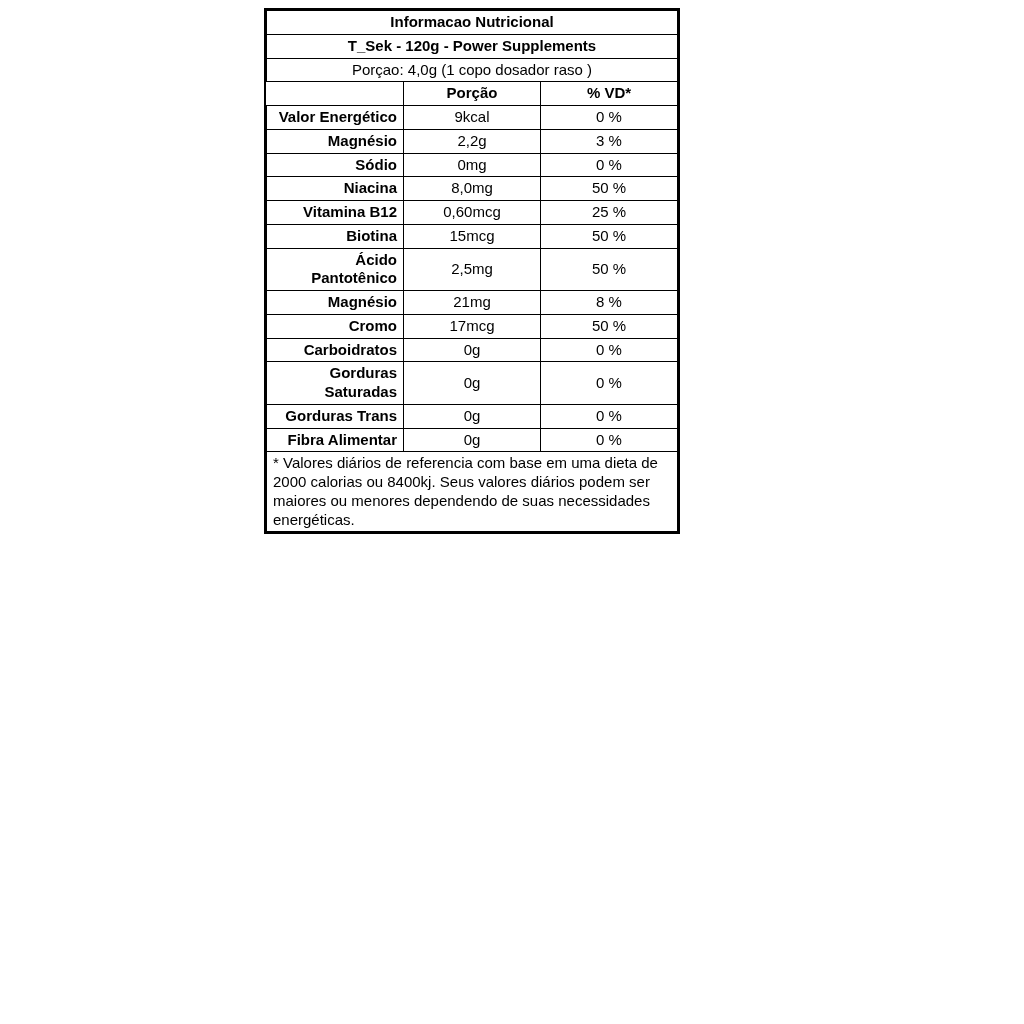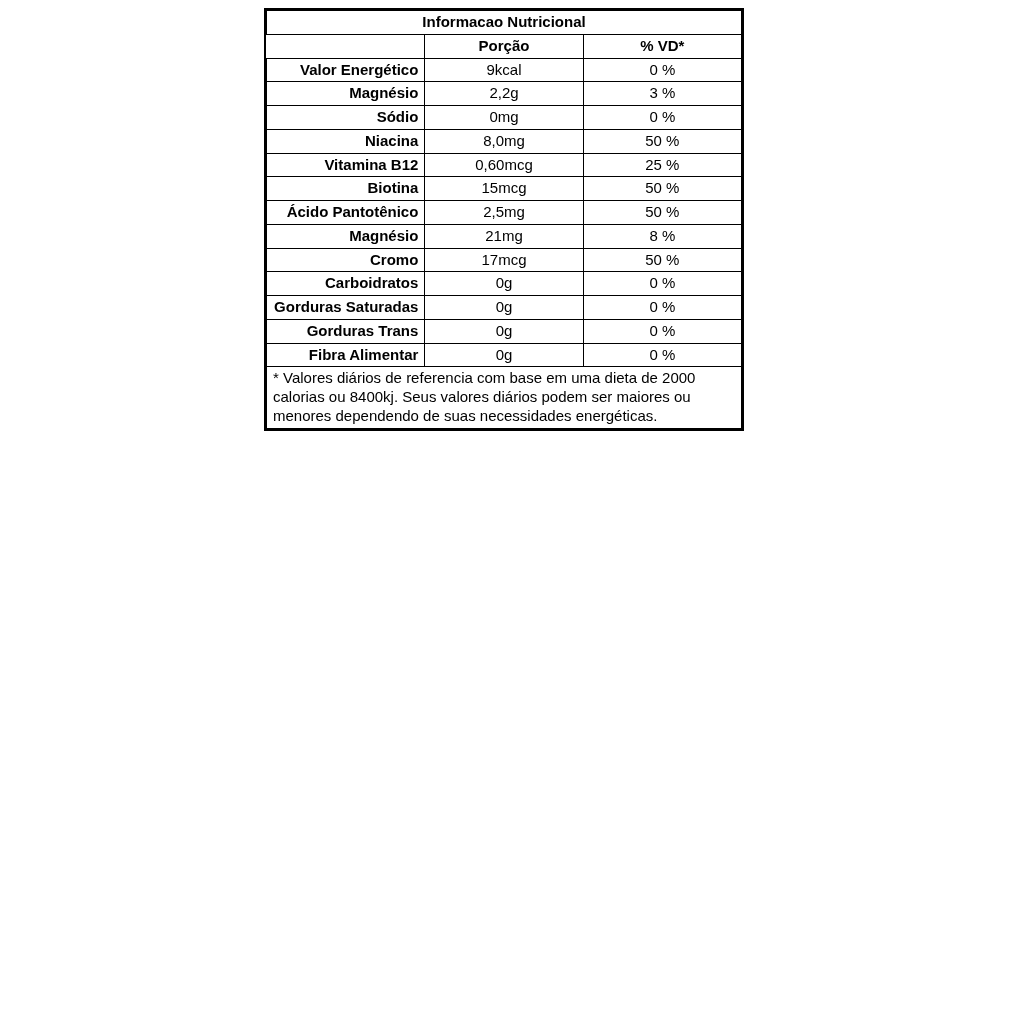--- a/index.html
+++ b/index.html
@@ -11,21 +11,21 @@
     width: 1024px;
     height: 1024px;
     font-family: "Liberation Sans", sans-serif;
     color: #000000;
     position: relative;
   }
   #nutrition-panel {
     position: absolute;
     left: 264px;
     top: 8px;
-    width: 480px;
+    width: 416px;
     border: 2px solid #000000;
     box-sizing: border-box;
     background: #ffffff;
   }
   table.nut {
     width: 100%;
     border-collapse: collapse;
     table-layout: fixed;
   }
   table.nut td {
@@ -91,20 +91,26 @@
   }
 </style>
 </head>
 <body>
 
 <div id="nutrition-panel">
   <table class="nut">
     <tbody>
       <tr class="title-row">
         <td colspan="3">Informacao Nutricional</td>
+      </tr>
+      <tr class="subtitle-row">
+        <td colspan="3">T_Sek - 120g - Power Supplements</td>
+      </tr>
+      <tr class="portion-row">
+        <td colspan="3">Porçao: 4,0g (1 copo dosador raso )</td>
       </tr>
       <tr class="head-row">
         <td class="blank"></td>
         <td class="val">Porção</td>
         <td class="vd">% VD*</td>
       </tr>
     </tbody>
     <tbody id="rows-body">
         <tr>
           <td class="nutrient-name">Valor Energético</td>

